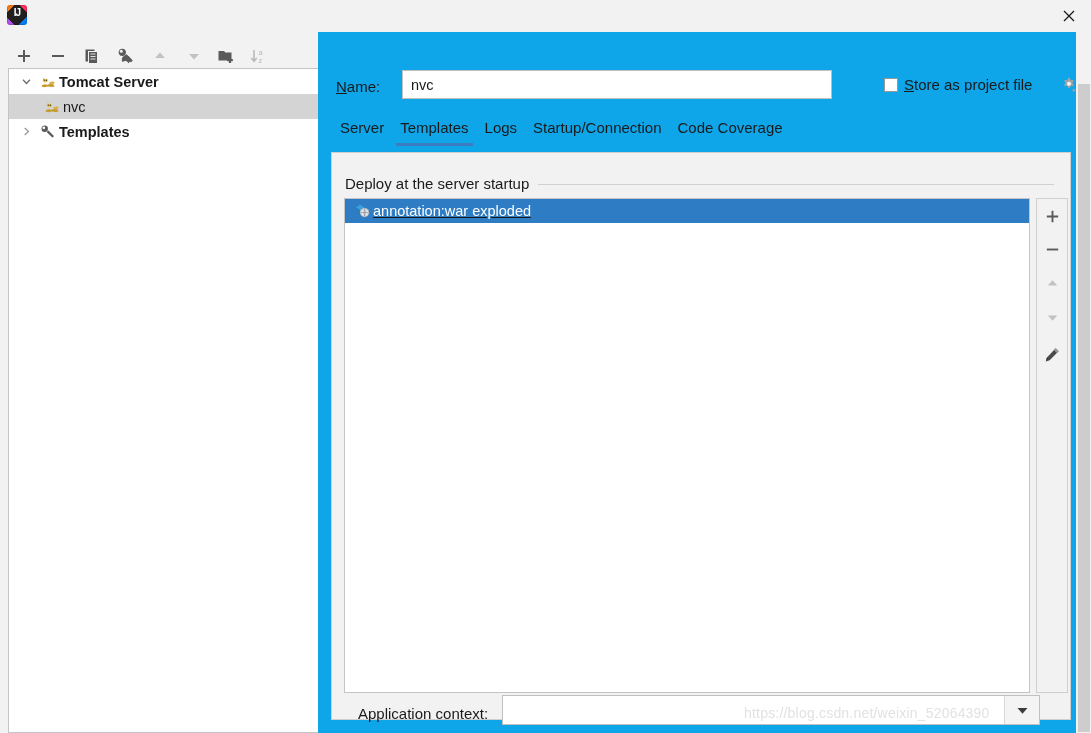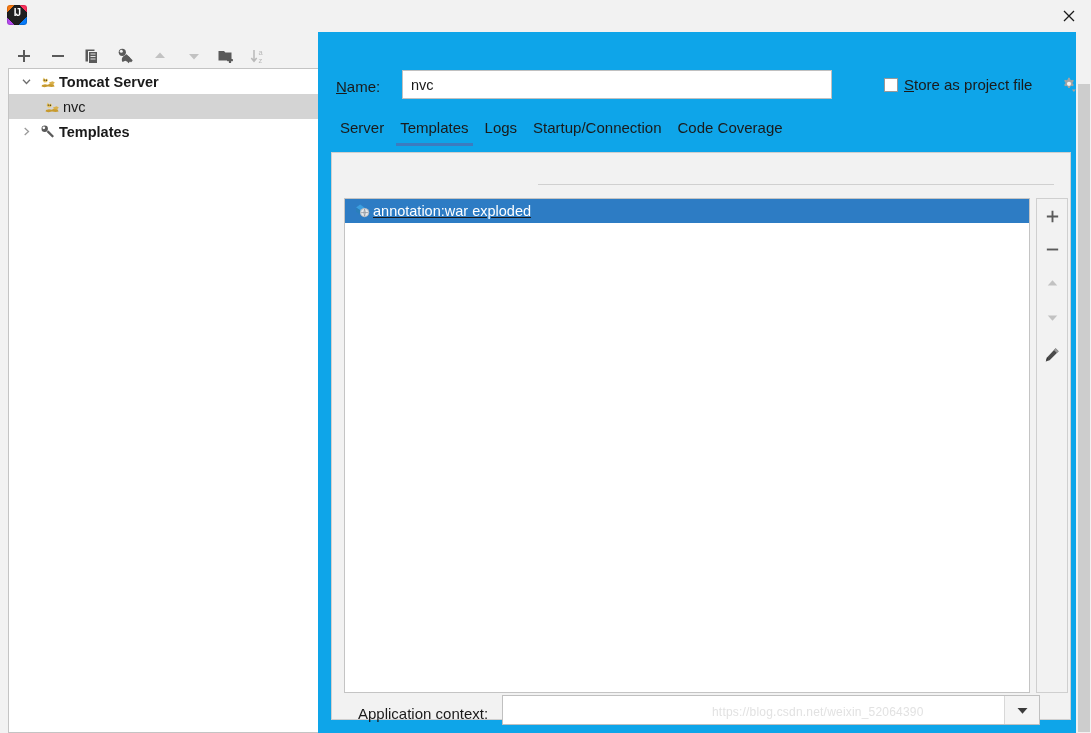--- a/index.html
+++ b/index.html
@@ -222,22 +222,22 @@
   .vscroll-track {
     position: absolute; right: 0; top: 32px; width: 15px; height: 701px;
     background: #f2f2f2;
   }
   .vscroll-thumb {
     position: absolute; right: 1px; top: 52px; width: 12px; height: 648px;
     background: #cdcdcd;
   }
 
   .watermark {
-    position: absolute; left: 712px; top: 705px;
-    font-size: 12px; color: #e2e2e2;
+    position: absolute; left: 744px; top: 705px;
+    font-size: 14px; color: #e2e2e2;
     letter-spacing: 0.2px;
     white-space: nowrap;
     pointer-events: none;
     font-family: "Liberation Sans", sans-serif;
   }
 </style>
 </head>
 <body>
 
 <div id="root">
@@ -401,20 +401,21 @@
         
       </div>
       <div class="tab">
         <span>Code Coverage</span>
         
       </div>
     </div>
 
     <div class="content-box">
 
+      <div class="group-title">Deploy at the server startup</div>
       <div class="group-sep"></div>
 
       <div class="list-area">
         <div class="list-row selected">
           <span class="row-icon">
             <svg width="17" height="16" viewBox="0 0 17 16">
               <path d="M6.2,1.6 L10.4,4.4 L6.2,7.2 L2,4.4 Z" fill="#3b9fe0"></path>
               <path d="M2,4.4 L6.2,7.2 L6.2,11.4 L2,8.6 Z" fill="#2a7fba"></path>
               <path d="M10.4,4.4 L6.2,7.2 L6.2,11.4 L10.4,8.6 Z" fill="#55b6ef"></path>
               <circle cx="10.6" cy="9.6" r="4.6" fill="#b9bec4"></circle>

